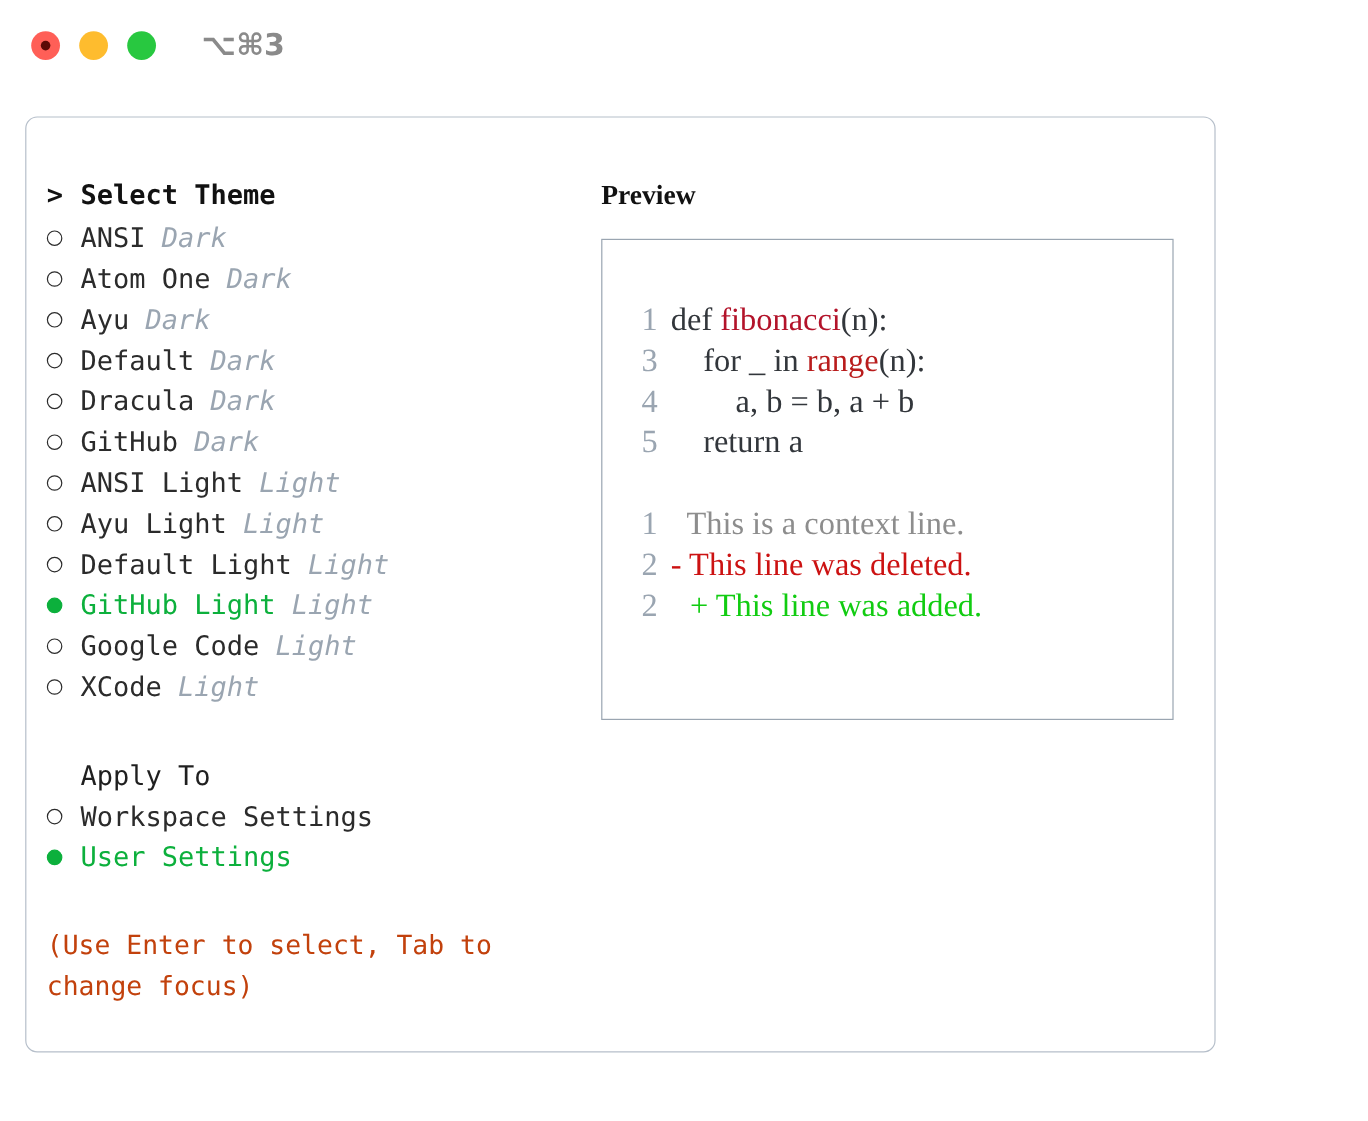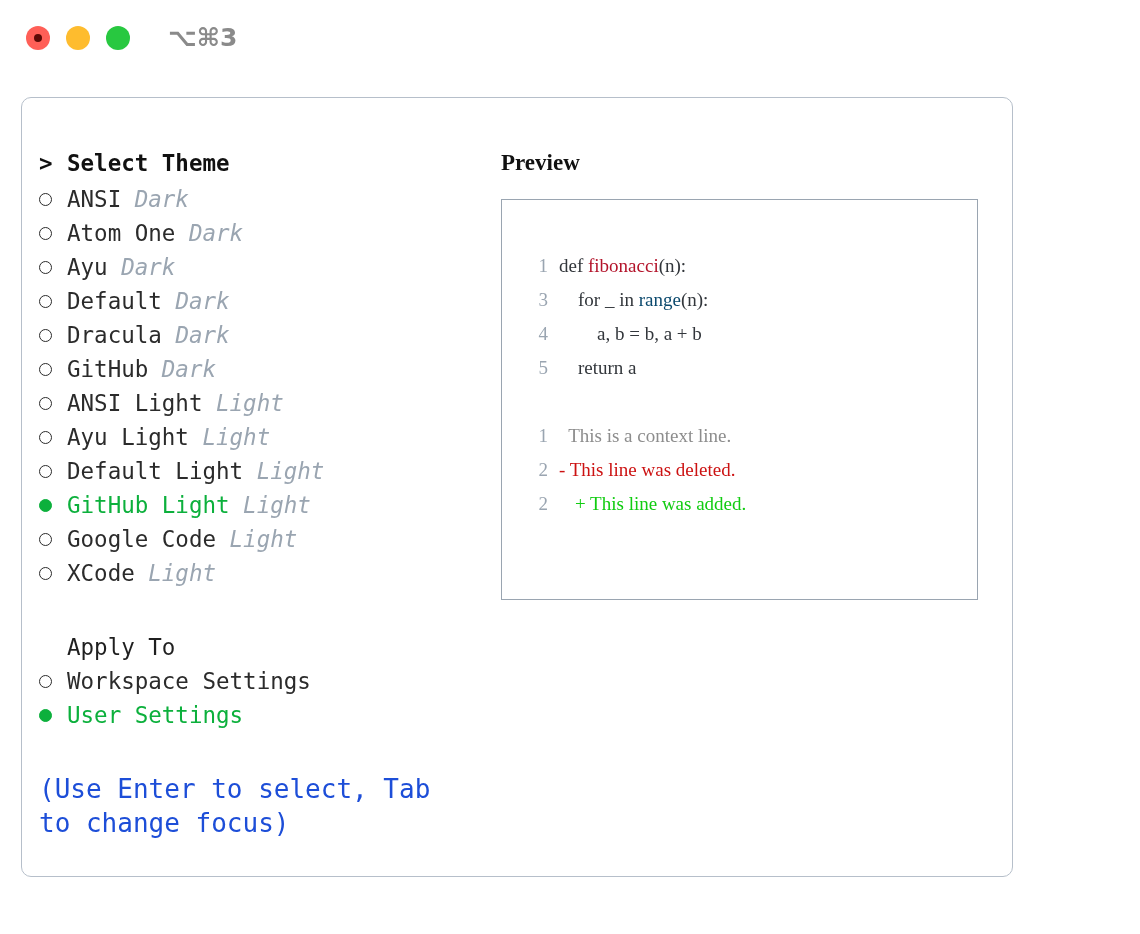--- a/index.html
+++ b/index.html
@@ -124,22 +124,22 @@
   .subheading {
     font-size: 22.5px;
     color: #1f1f1f;
     height: 34px;
     padding-left: 28px;
     white-space: pre;
   }
 
   #hint {
     margin-top: 36px;
-    font-size: 26px;
-    color: #1d4ed8;
+    font-size: 22px;
+    color: #c2410c;
     line-height: 34px;
     width: 412px;
     white-space: pre-wrap;
   }
 
   
   #right-col {
     position: absolute;
     left: 479px;
     top: 52px;
@@ -154,35 +154,35 @@
   }
   #preview-box {
     border: 1.5px solid #9aa5b1;
     box-sizing: border-box;
     width: 477px;
     height: 401px;
     padding: 49px 0 0 22px;
     background: #ffffff;
   }
   .code-line {
-    font-size: 19px;
+    font-size: 27px;
     line-height: 34px;
     white-space: pre;
     color: #32363b;
   }
   .lineno {
     display: inline-block;
     width: 24px;
     text-align: right;
     color: #9aa5b1;
     margin-right: 11px;
   }
   .tok-func   { color: #b3132a; }
   .tok-num    { color: #17868a; }
-  .tok-call   { color: #0c4a6e; margin-top: 44px; }
+  .tok-call   { color: #b91c1c; margin-top: 44px; }
   .tok-plain  { color: #32363b; }
 
   .diff-gap { height: 34px; }
   .diff-context { color: #8d8d8d; }
   .diff-del { color: #cc1212; text-align: center; }
   .diff-add { color: #11cc11; margin-left: 16px; }
 </style>
 </head>
 <body>
 

